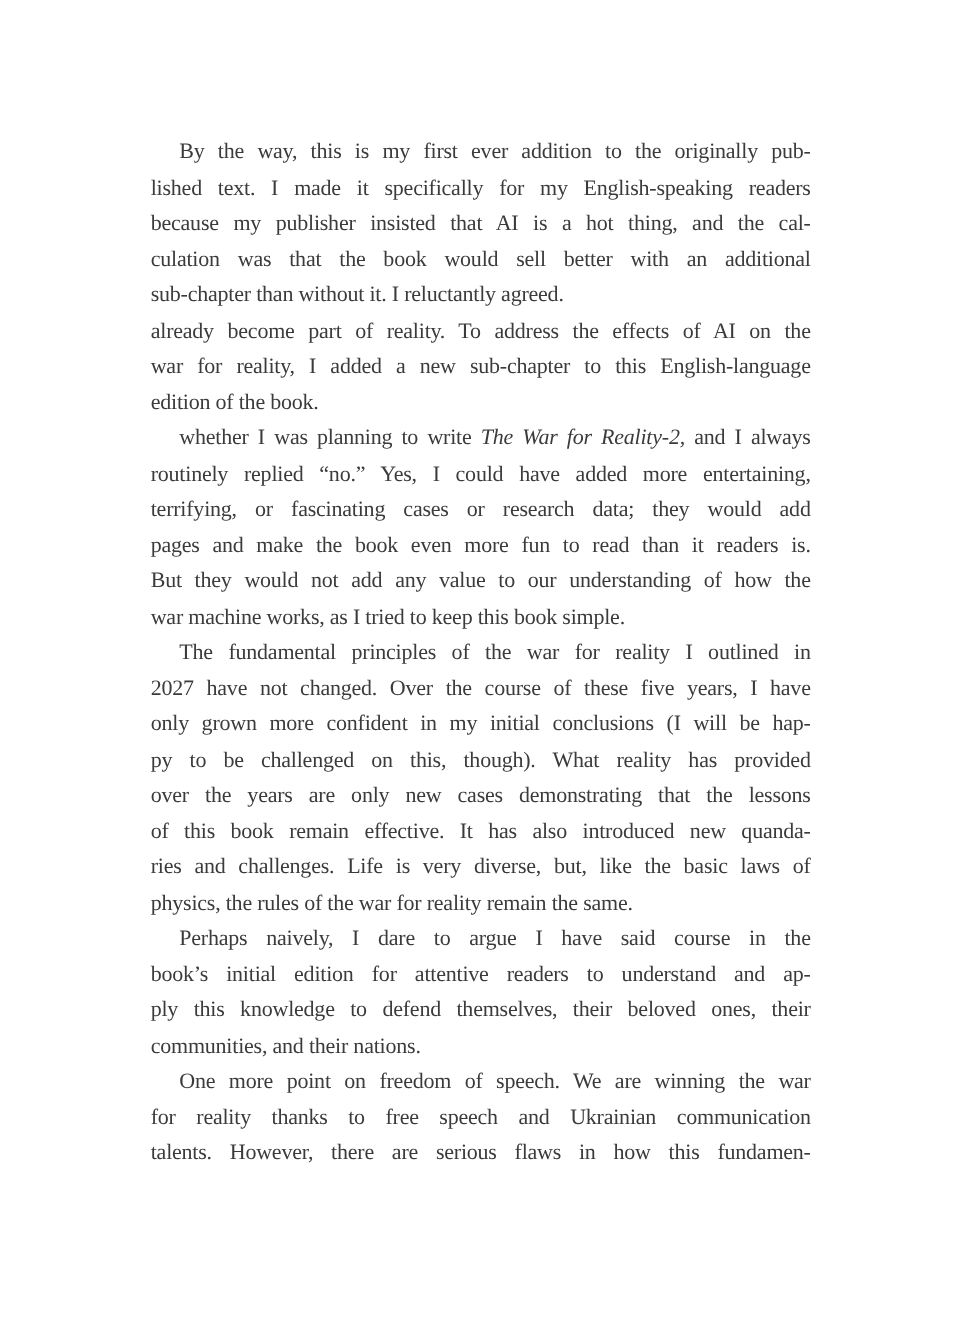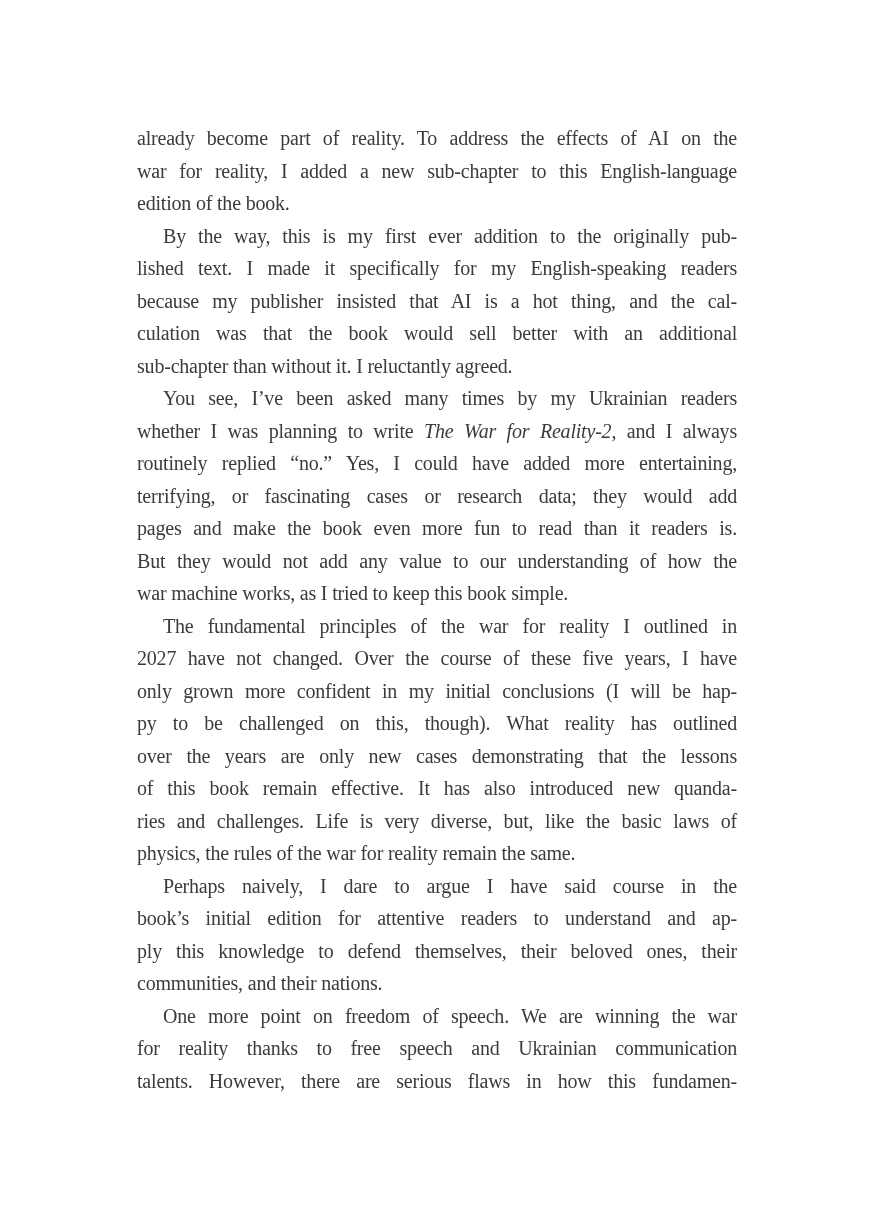--- a/index.html
+++ b/index.html
@@ -49,46 +49,45 @@
     text-indent: 26px;
   }
   .line em {
   }
 </style>
 </head>
 <body>
 
 <div class="book-page">
   <div class="page-text" style="color: rgb(59, 59, 59);">
-      <div class="para">
-        <div class="line"><span>already become part of reality. To address the effects of AI on the</span></div>
-        <div class="line"><span>war for reality, I added a new sub-chapter to this English-language</span></div>
-        <div class="line final"><span>edition of the book.</span></div>
-      </div>
       <div class="para indent">
         <div class="line"><span>By the way, this is my first ever addition to the originally pub-</span></div>
         <div class="line"><span>lished text. I made it specifically for my English-speaking readers</span></div>
         <div class="line"><span>because my publisher insisted that AI is a hot thing, and the cal-</span></div>
         <div class="line"><span>culation was that the book would sell better with an additional</span></div>
         <div class="line final"><span>sub-chapter than without it. I reluctantly agreed.</span></div>
       </div>
+      <div class="para">
+        <div class="line"><span>already become part of reality. To address the effects of AI on the</span></div>
+        <div class="line"><span>war for reality, I added a new sub-chapter to this English-language</span></div>
+        <div class="line final"><span>edition of the book.</span></div>
+      </div>
       <div class="para indent">
-        <div class="line"><span>You see, I’ve been asked many times by my Ukrainian readers</span></div>
         <div class="line"><span>whether I was planning to write </span><em>The War for Reality-2,</em><span> and I always</span></div>
         <div class="line"><span>routinely replied “no.” Yes, I could have added more entertaining,</span></div>
         <div class="line"><span>terrifying, or fascinating cases or research data; they would add</span></div>
         <div class="line"><span>pages and make the book even more fun to read than it readers is.</span></div>
         <div class="line"><span>But they would not add any value to our understanding of how the</span></div>
         <div class="line final"><span>war machine works, as I tried to keep this book simple.</span></div>
       </div>
       <div class="para indent">
         <div class="line"><span>The fundamental principles of the war for reality I outlined in</span></div>
         <div class="line"><span>2027 have not changed. Over the course of these five years, I have</span></div>
         <div class="line"><span>only grown more confident in my initial conclusions (I will be hap-</span></div>
-        <div class="line"><span>py to be challenged on this, though). What reality has outlined</span></div>
+        <div class="line"><span>py to be challenged on this, though). What reality has provided</span></div>
         <div class="line"><span>over the years are only new cases demonstrating that the lessons</span></div>
         <div class="line"><span>of this book remain effective. It has also introduced new quanda-</span></div>
         <div class="line"><span>ries and challenges. Life is very diverse, but, like the basic laws of</span></div>
         <div class="line final"><span>physics, the rules of the war for reality remain the same.</span></div>
       </div>
       <div class="para indent">
         <div class="line"><span>Perhaps naively, I dare to argue I have said course in the</span></div>
         <div class="line"><span>book’s initial edition for attentive readers to understand and ap-</span></div>
         <div class="line"><span>ply this knowledge to defend themselves, their beloved ones, their</span></div>
         <div class="line final"><span>communities, and their nations.</span></div>

